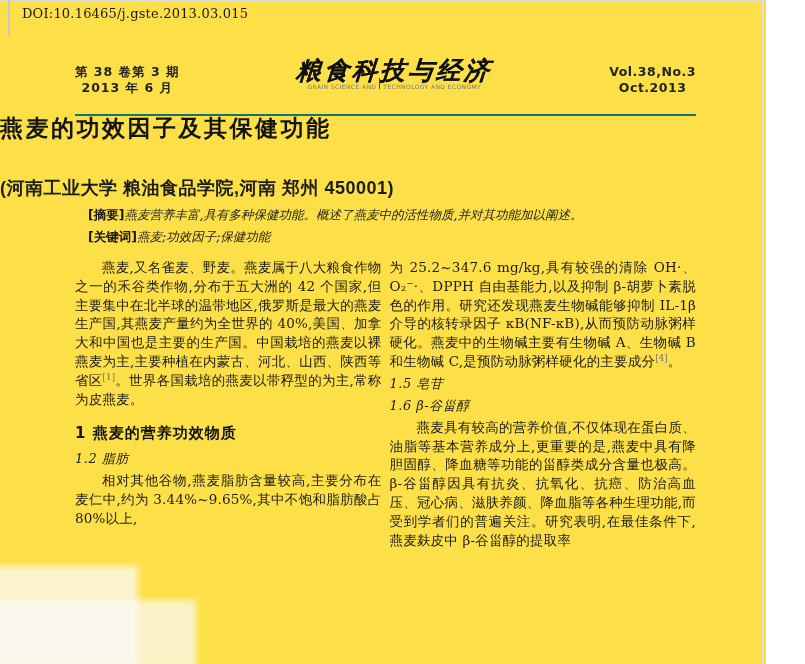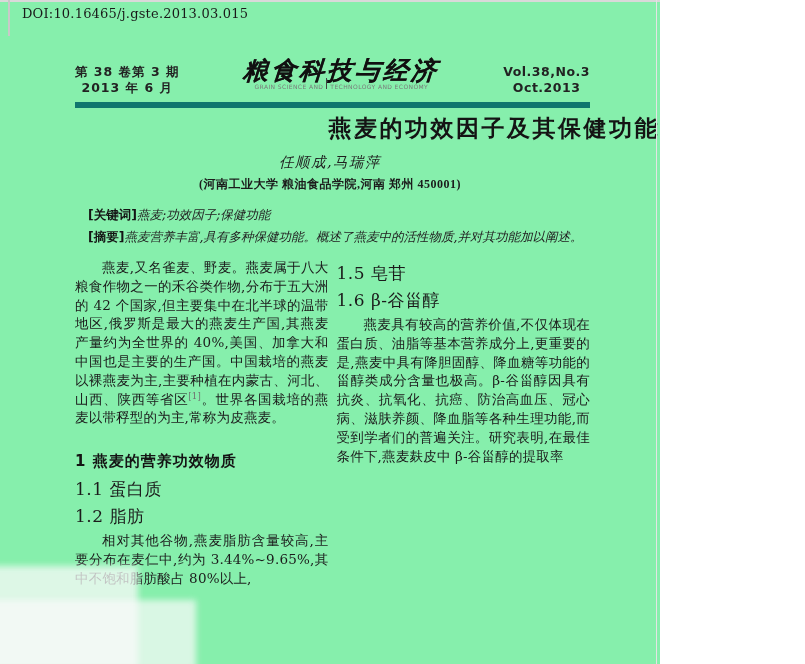--- a/index.html
+++ b/index.html
@@ -3,42 +3,42 @@
 <meta charset="utf-8">
 <style>
   html, body {
     margin: 0; padding: 0;
     width: 805px; height: 664px;
     background: #ffffff;
     overflow: hidden;
     font-family: "DejaVu Serif", "Liberation Serif", serif;
     color: #1c1c1c;
   }
-  .page { position: relative; width: 660px; height: 664px; background: #86efac; }
+  .page { position: relative; width: 766px; height: 664px; background: #fde047; }
 
   
   .scan-top { position: absolute; top: 0; left: 0; right: 0; height: 2px; background: #d9d9d9; }
   .scan-left-tick { position: absolute; left: 8px; top: 0; width: 2px; height: 36px; background: #c9c9c9; }
   .scan-right-edge { position: absolute; right: 3px; top: 0; width: 1px; height: 100%; background: #e4e4e4; }
   .fold-a { position: absolute; left: -12px; top: 566px; width: 150px; height: 102px;
             background: rgba(250,250,250,0.75); filter: blur(3px); z-index: 5; }
   .fold-b { position: absolute; left: -12px; top: 600px; width: 208px; height: 70px;
             background: rgba(249,249,249,0.72); filter: blur(3px); z-index: 5; }
 
   .doi {
     position: absolute; left: 22px; top: 6px;
     font-size: 13px; letter-spacing: 0.2px; color: #1a1a1a;
   }
 
   
   .masthead {
     position: absolute; left: 75px; right: 70px; top: 60px; height: 40px;
     display: flex; justify-content: space-between; align-items: flex-start;
-    border-bottom: 6px solid #0f766e;
-    padding-bottom: 2px;
+    border-bottom: 2px solid #0f766e;
+    padding-bottom: 14px;
   }
   .issue-block {
     font-family: "DejaVu Sans", "Liberation Sans", sans-serif;
     font-weight: bold; font-size: 12.5px; line-height: 16px;
     text-align: center; color: #222; letter-spacing: 1px; padding-top: 4px;
   }
   .issue-block.en { letter-spacing: 0.5px; }
   .logo-block { text-align: center; margin-top: -2px; }
   .logo-cn {
     font-family: "DejaVu Serif", "Liberation Serif", serif;
@@ -49,35 +49,35 @@
   }
   .logo-en {
     display: flex; align-items: center; justify-content: center; gap: 3px;
     font-family: "DejaVu Sans", "Liberation Sans", sans-serif;
     font-size: 6px; color: #7a7a7a; letter-spacing: 0.4px; margin-top: -1px;
   }
   .logo-divider { width: 1px; height: 11px; background: #444; margin-top: -6px; }
 
   
   .title {
-    position: absolute; top: 113px; left: 0; right: 0;
-    text-align: right;
+    position: absolute; top: 113px; left: 0; right: 8px;
+    text-align: left;
     font-family: "DejaVu Sans", "Liberation Sans", sans-serif;
-    font-weight: bold; font-size: 23px; letter-spacing: 2.5px; color: #141414; padding-left: 44px;
+    font-weight: bold; font-size: 23px; letter-spacing: 2.5px; color: #141414;
   }
   .authors {
     position: absolute; top: 153px; left: 0; right: 0;
     text-align: center; font-style: italic;
     font-size: 14.5px; letter-spacing: 1.5px; color: #1e1e1e;
   }
   .affiliation {
     position: absolute; top: 176px; left: 0; right: 0;
-    text-align: center;
-    font-family: Liberation Serif, serif;
-    font-weight: bold; font-size: 12px; letter-spacing: 0.5px; color: #1c1c1c;
+    text-align: left;
+    font-family: Liberation Sans, sans-serif;
+    font-weight: bold; font-size: 18px; letter-spacing: 0.5px; color: #1c1c1c;
   }
   .meta {
     position: absolute; top: 204px; left: 88px; right: 72px;
     font-size: 12.5px; line-height: 22px;
   }
   .meta .label {
     font-family: "DejaVu Sans", "Liberation Sans", sans-serif;
     font-weight: bold; font-style: normal; color: #141414;
   }
   .meta .kai { font-style: italic; color: #222; }
@@ -90,24 +90,24 @@
   .col { width: 318px; overflow: hidden; }
   .para {
     margin: 0; font-size: 13.5px; line-height: 18.8px;
     text-align: justify; color: #1b1b1b; letter-spacing: 0.2px;
   }
   .para.indent { text-indent: 2em; }
   .para sup { font-size: 8.5px; color: #6f6f6f; line-height: 0; }
   .h1 {
     font-family: "DejaVu Sans", "Liberation Sans", sans-serif;
     font-weight: bold; font-size: 15px; color: #141414;
-    margin: 25px 0 7px 0; letter-spacing: 1px;
+    margin: 16px 0 7px 0; letter-spacing: 1px;
   }
   .h2 {
-    font-size: 17px; color: #1b1b1b;
+    font-style: italic; font-size: 13px; color: #1b1b1b;
     margin: 4px 0 3px 0; letter-spacing: 0.5px;
   }
 </style>
 </head>
 <body>
 
 <div class="page">
 
   <div class="doi">DOI:10.16465/j.gste.2013.03.015</div>
 
@@ -124,41 +124,40 @@
         <span>TECHNOLOGY AND ECONOMY</span>
       </div>
     </div>
     <div class="issue-block en">
       <div>Vol.38,No.3</div>
       <div>Oct.2013</div>
     </div>
   </div>
 
   <div class="title">燕麦的功效因子及其保健功能</div>
-  <div class="authors">任顺成,马瑞萍</div>
   <div class="affiliation">(河南工业大学 粮油食品学院,河南 郑州  450001)</div>
 
   <div class="meta">
     <div>
-      <span class="label">[关键词]</span><span class="kai">燕麦;功效因子;保健功能</span>
+      <span class="label">[摘要]</span><span class="kai">燕麦营养丰富,具有多种保健功能。概述了燕麦中的活性物质,并对其功能加以阐述。</span>
     </div>
     <div>
-      <span class="label">[摘要]</span><span class="kai">燕麦营养丰富,具有多种保健功能。概述了燕麦中的活性物质,并对其功能加以阐述。</span>
+      <span class="label">[关键词]</span><span class="kai">燕麦;功效因子;保健功能</span>
     </div>
   </div>
 
   <div class="columns">
     <div class="col">
         <p class="para indent">燕麦,又名雀麦、野麦。燕麦属于八大粮食作物之一的禾谷类作物,分布于五大洲的 42 个国家,但主要集中在北半球的温带地区,俄罗斯是最大的燕麦生产国,其燕麦产量约为全世界的 40%,美国、加拿大和中国也是主要的生产国。中国栽培的燕麦以裸燕麦为主,主要种植在内蒙古、河北、山西、陕西等省区<sup>[1]</sup>。世界各国栽培的燕麦以带稃型的为主,常称为皮燕麦。</p>
         <div class="h1">1  燕麦的营养功效物质</div>
-        <div class="h2">1.1  蛋白质</div>
         <div class="h2">1.2  脂肪</div>
         <p class="para indent">相对其他谷物,燕麦脂肪含量较高,主要分布在麦仁中,约为 3.44%~9.65%,其中不饱和脂肪酸占 80%以上,</p>
       </div>
     <div class="col">
+        <p class="para">为 25.2~347.6 mg/kg,具有较强的清除 OH·、O₂⁻·、DPPH 自由基能力,以及抑制 β-胡萝卜素脱色的作用。研究还发现燕麦生物碱能够抑制 IL-1β 介导的核转录因子 κB(NF-κB),从而预防动脉粥样硬化。燕麦中的生物碱主要有生物碱 A、生物碱 B 和生物碱 C,是预防动脉粥样硬化的主要成分<sup>[4]</sup>。</p>
         <div class="h2">1.5  皂苷</div>
         <div class="h2">1.6  β-谷甾醇</div>
         <p class="para indent">燕麦具有较高的营养价值,不仅体现在蛋白质、油脂等基本营养成分上,更重要的是,燕麦中具有降胆固醇、降血糖等功能的甾醇类成分含量也极高。β-谷甾醇因具有抗炎、抗氧化、抗癌、防治高血压、冠心病、滋肤养颜、降血脂等各种生理功能,而受到学者们的普遍关注。研究表明,在最佳条件下,燕麦麸皮中 β-谷甾醇的提取率</p>
       </div>
   </div>
 
   <div class="scan-top"></div>
   <div class="scan-left-tick"></div>
   <div class="scan-right-edge"></div>
   <div class="fold-a"></div>

